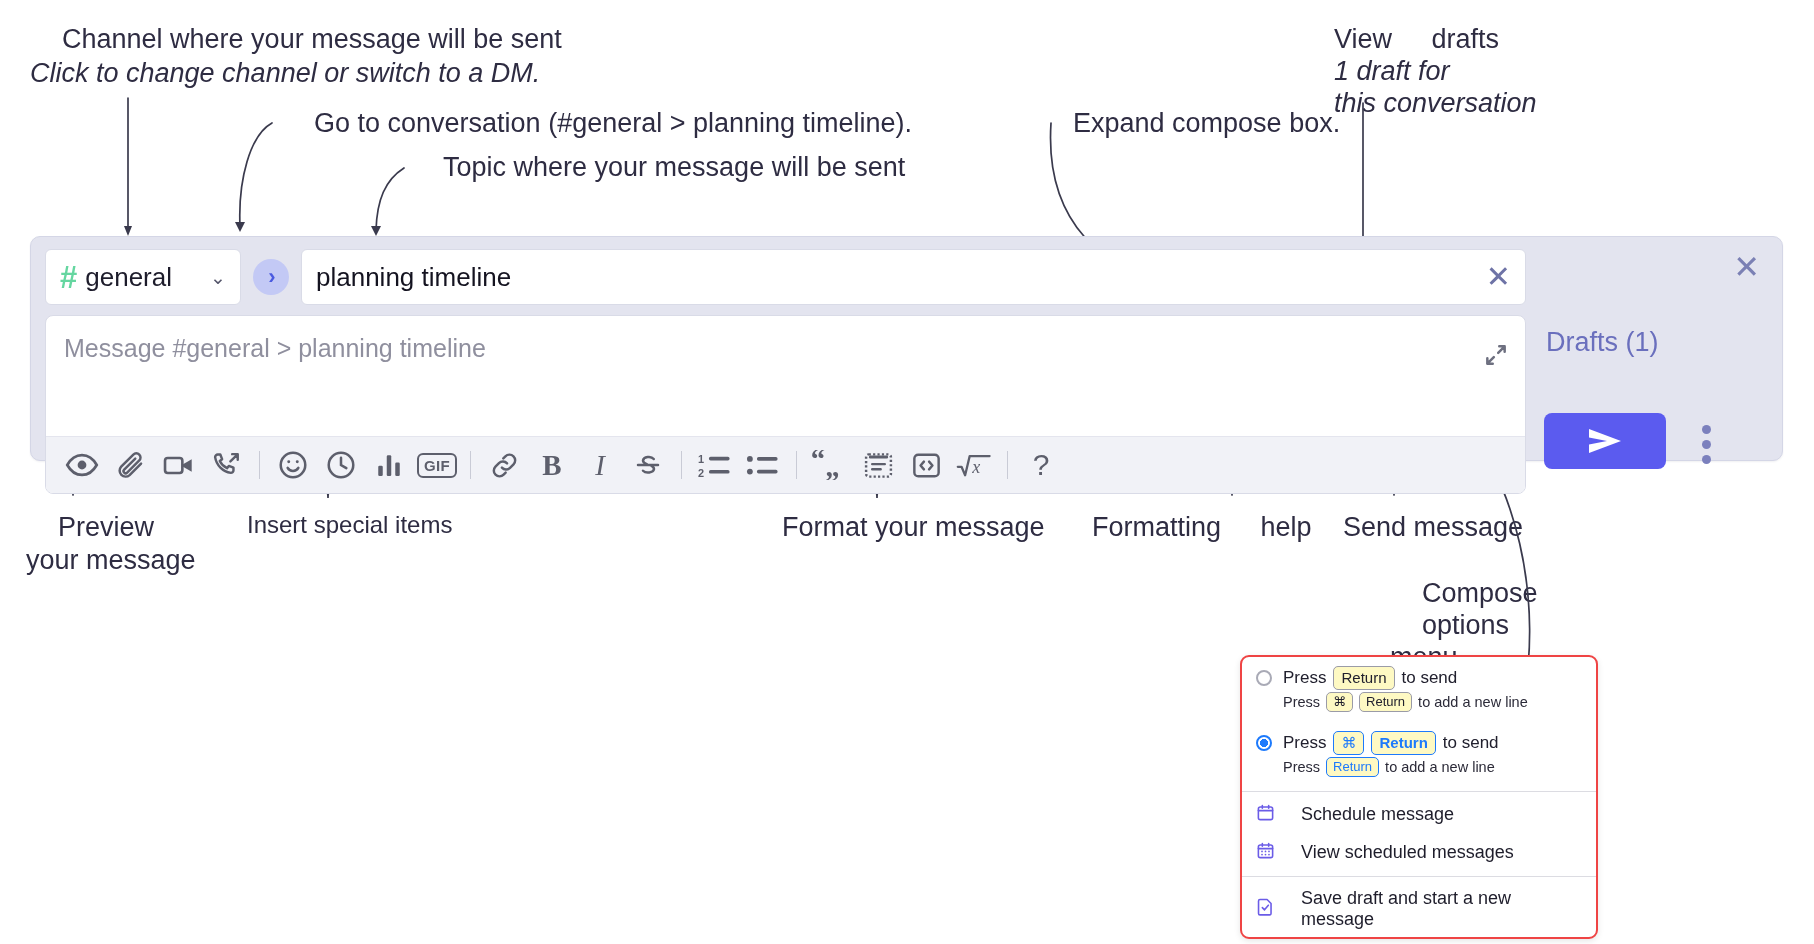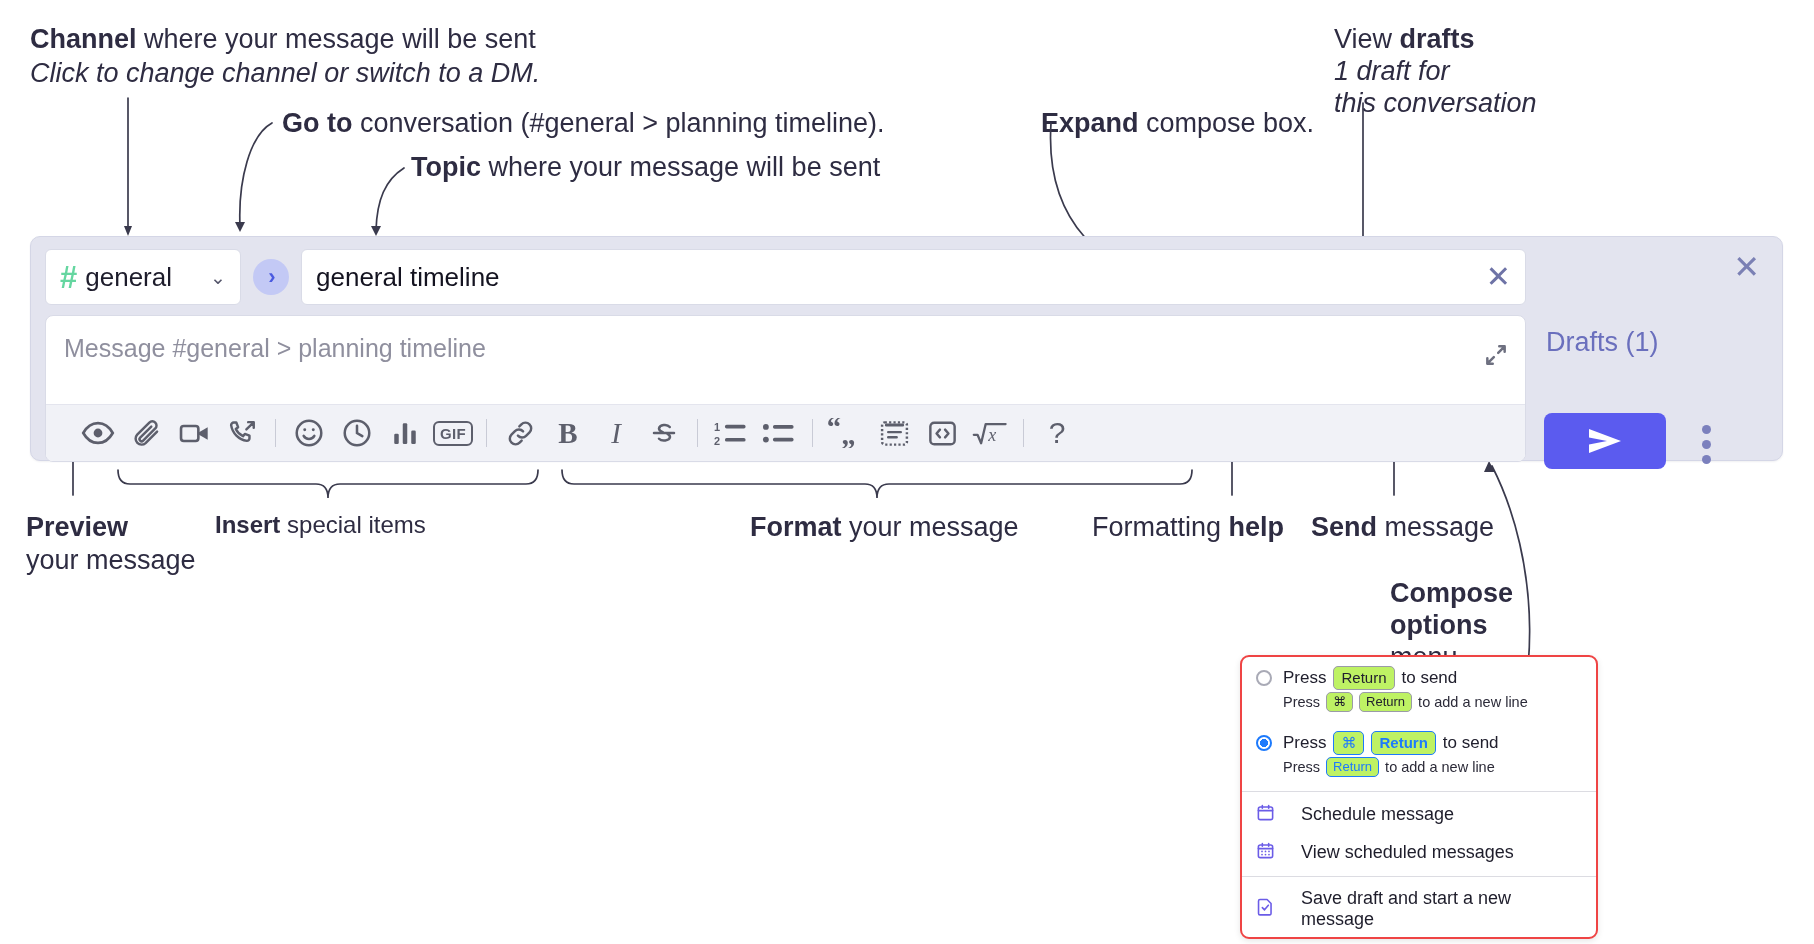--- a/index.html
+++ b/index.html
@@ -2,21 +2,21 @@
 <html><head>
 <meta charset="utf-8">
 <style>
   html,body{margin:0;padding:0;}
   body{
     width:1814px;height:944px;background:#ffffff;position:relative;overflow:hidden;
     font-family:"Liberation Sans","DejaVu Sans",sans-serif;
     color:#2b2b40;
   }
   .ann{position:absolute;color:#2e2c42;line-height:1.26;white-space:nowrap;}
-  .ann b{font-weight:700;}
+  .ann b{font-weight:400;margin-left:32px;}
   .ann i{font-style:italic;}
   svg.overlay{position:absolute;left:0;top:0;width:1814px;height:944px;pointer-events:none;}
 
   
   #compose{
     position:absolute;left:30px;top:236px;width:1753px;height:225px;
     background:#e3e4ef;border:1px solid #d4d6e6;border-radius:10px;
     box-shadow:0 1px 2px rgba(40,40,70,.07);
     box-sizing:border-box;
   }
@@ -46,21 +46,21 @@
   
   .msgbox{
     margin-top:10px;background:#fff;border:1px solid #d9dbe7;border-radius:8px;overflow:hidden;
   }
   .msgarea{height:88px;position:relative;padding:18px 14px 0 18px;box-sizing:border-box;}
   .ph{font-size:25px;color:#8f8f9e;}
   .expand{position:absolute;right:16px;top:26px;color:#6e7080;}
 
   .toolbar{
     height:56px;background:#f1f2f7;border-top:1px solid #e4e5ee;
-    display:flex;align-items:center;padding:0 28px;gap:0;
+    display:flex;align-items:center;padding:0 12px;gap:0;margin-top:32px;
   }
   .tb{width:48px;height:44px;display:flex;align-items:center;justify-content:center;color:#5d5f6c;}
   .tb svg{display:block;}
   .sep{width:1px;height:28px;background:#c9cbd6;margin:0 9px;flex:0 0 auto;}
   .gif{
     border:2.2px solid #5d5f6c;border-radius:6px;font-size:15px;font-weight:700;
     letter-spacing:.4px;padding:2px 5px;color:#5d5f6c;font-family:"Liberation Sans",sans-serif;
   }
   .bold-i{font-size:29px;font-weight:700;color:#5d5f6c;font-family:"Liberation Serif",serif;}
   .ital-i{font-size:29px;font-style:italic;color:#5d5f6c;font-family:"Liberation Serif",serif;}
@@ -85,21 +85,21 @@
     font-size:17px;color:#21202e;
   }
   .mi{display:flex;align-items:center;padding:9px 14px 2px 14px;}
   .radio{width:16px;height:16px;border:2px solid #a9aab6;border-radius:50%;flex:0 0 auto;
          margin-right:11px;box-sizing:border-box;}
   .radio.on{border-color:#1d7afc;background:
       radial-gradient(circle,#1d7afc 0 45%,#fff 46% 100%);}
   .sub{padding:0 14px 10px 41px;font-size:14.5px;color:#2b2a38;display:flex;align-items:center;gap:6px;}
   .key{
     border:1px solid #9a9ba7;border-radius:5px;padding:1px 7px;font-size:15px;color:#21202e;
-    background:#bef264;display:inline-block;line-height:1.35;
+    background:#fef9c3;display:inline-block;line-height:1.35;
   }
   .key.sm{font-size:13px;padding:0 6px;}
   .key.blue{border-color:#1d7afc;color:#1d7afc;}
   .mi .label{display:flex;align-items:center;gap:7px;}
   .divider{height:1px;background:#dcdce2;margin:4px 0;}
   .row-item{display:flex;align-items:center;gap:26px;padding:7px 14px;font-size:18px;color:#1e1d2b;}
   .row-item svg{flex:0 0 auto;}
 </style>
 </head>
 <body>
@@ -222,21 +222,21 @@
         <span class="hash">#</span>
         <span class="chan-name">general</span>
         <span class="chev">⌄</span>
       </div>
 
       <div class="goto">
         <span>›</span>
       </div>
 
       <div class="topic">
-        <span class="topic-val">general timeline</span>
+        <span class="topic-val">planning timeline</span>
         <span class="topic-x">✕</span>
       </div>
     </div>
 
     <div class="msgbox">
       <div class="msgarea">
         <span class="ph">Message #general &gt; planning timeline</span>
         <span class="expand">
           <svg width="26" height="26" viewBox="0 0 24 24" fill="none" stroke="#6e7080" stroke-width="2.3" stroke-linecap="round" stroke-linejoin="round">
             <path d="M20 4 L14 10 M20 4 L20 9 M20 4 L15 4"></path>

